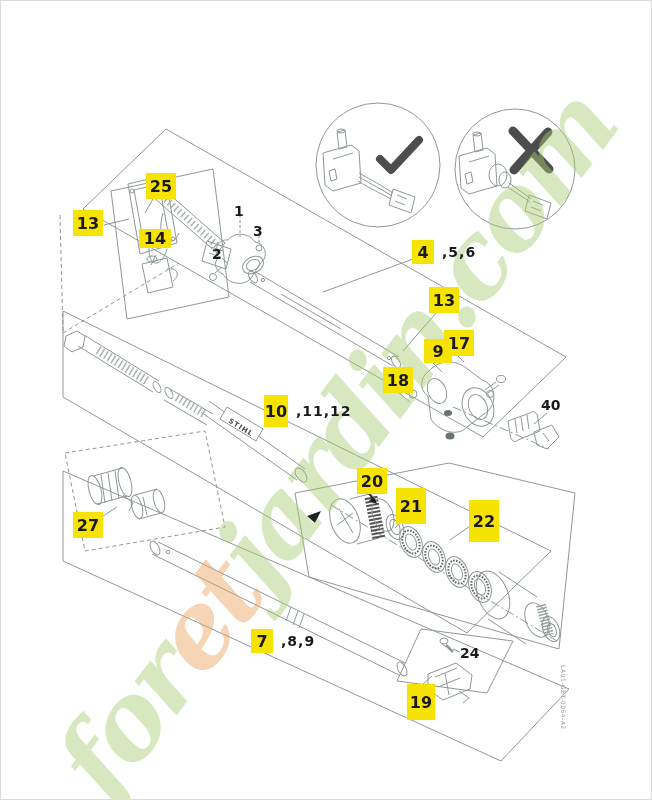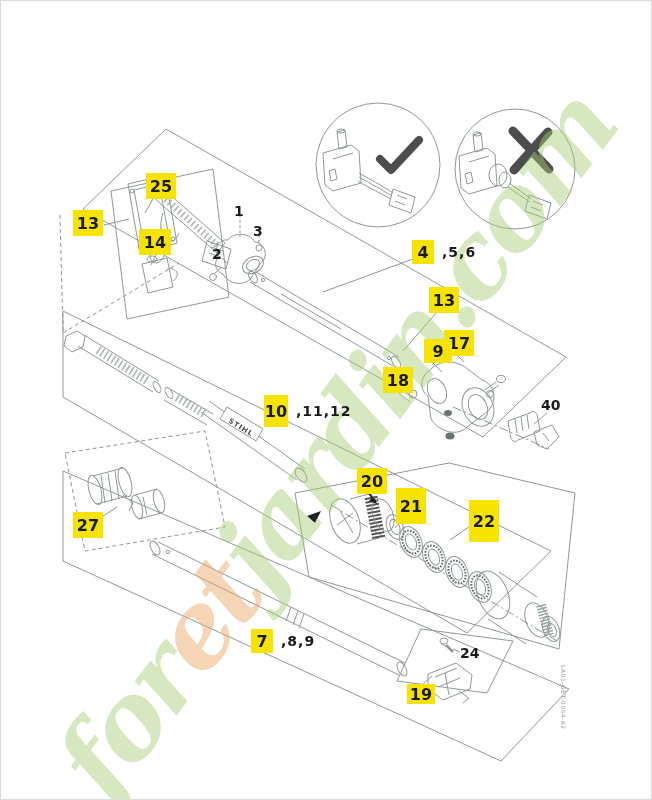--- a/index.html
+++ b/index.html
@@ -288,21 +288,21 @@
 
   <div class="watermark"><span class="wm-green">for</span><span class="wm-orange">et</span><span class="wm-green">jardin</span><span class="wm-green">.com</span></div>
 
   <div class="lbl" style="left:72px;top:209px">
       <span class="hlbox" style="width:30px;height:26px">13</span>
     </div>
   <div class="lbl" style="left:145px;top:172px">
       <span class="hlbox" style="width:30px;height:26px">25</span>
     </div>
   <div class="lbl" style="left:138px;top:228px">
-      <span class="hlbox" style="width:32px;height:26px">14</span>
+      <span class="hlbox" style="width:32px;height:19px">14</span>
     </div>
 
   <div class="lbl" style="left:411px;top:239px">
       <span class="hlbox" style="width:22px;height:24px">4</span>
       <span class="suffix">,5,6</span>
     </div>
 
   <div class="lbl" style="left:428px;top:286px">
       <span class="hlbox" style="width:30px;height:26px">13</span>
     </div>
@@ -333,21 +333,21 @@
   <div class="lbl" style="left:72px;top:511px">
       <span class="hlbox" style="width:30px;height:26px">27</span>
     </div>
 
   <div class="lbl" style="left:250px;top:628px">
       <span class="hlbox" style="width:22px;height:24px">7</span>
       <span class="suffix">,8,9</span>
     </div>
 
   <div class="lbl" style="left:406px;top:683px">
-      <span class="hlbox" style="width:28px;height:20px">19</span>
+      <span class="hlbox" style="width:28px;height:36px">19</span>
     </div>
 
   <div class="lbl plain" style="left:233px;top:202px">
       <span>1</span>
     </div>
   <div class="lbl plain" style="left:211px;top:245px">
       <span>2</span>
     </div>
   <div class="lbl plain" style="left:252px;top:222px">
       <span>3</span>

